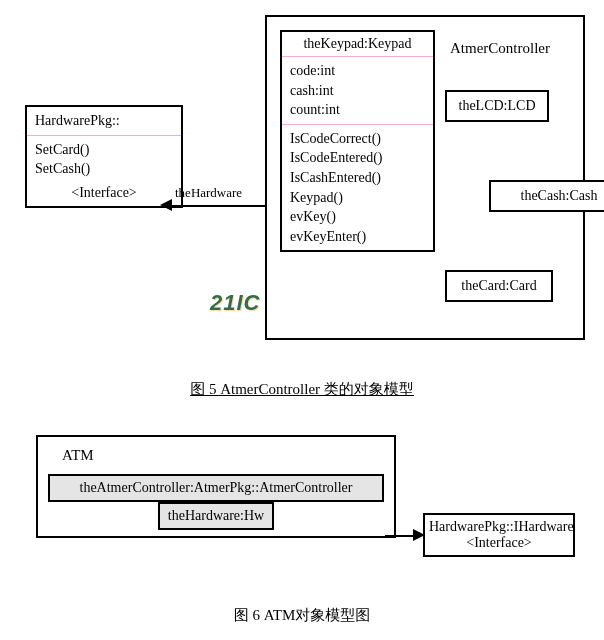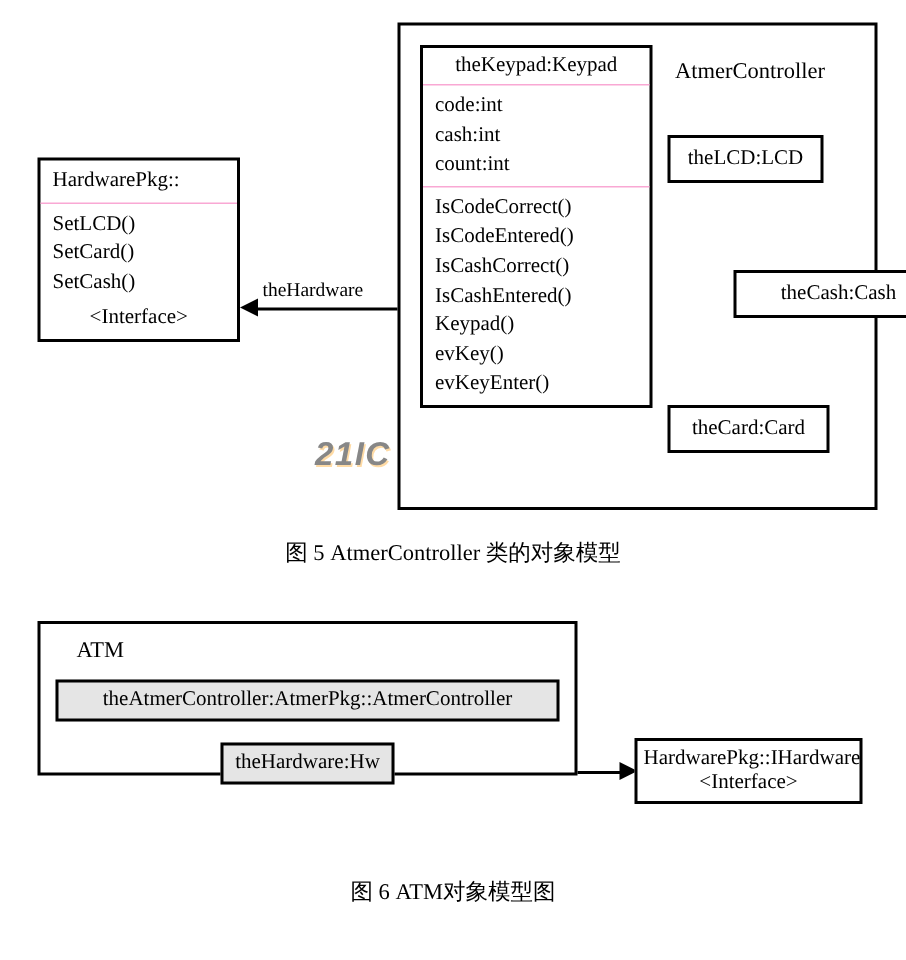--- a/index.html
+++ b/index.html
@@ -55,21 +55,21 @@
   .arrow-label {
     position: absolute;
     font-size: 13px;
     background: transparent;
   }
   .watermark {
     position: absolute;
     font-family: Arial, sans-serif;
     font-weight: bold;
     font-size: 22px;
-    color: #737373;
+    color: #14532d;
     opacity: 0.85;
     font-style: italic;
     letter-spacing: 1px;
     text-shadow: 1px 1px 0 #ffd596;
   }
   
   .big-box {
     position: absolute;
     border: 2px solid #000;
     padding: 8px 10px 12px 10px;
@@ -80,46 +80,44 @@
     padding: 4px 8px;
     display: inline-block;
     background: #e5e5e5;
   }
 </style>
 </head>
 <body>
 
 <div class="diagram-area" style="height:340px;">
 
-  <div class="uml-box" style="left:15px; top:95px; width:135px;">
+  <div class="uml-box" style="left:15px; top:95px; width:158px;">
     <div class="section">
       <div>HardwarePkg::</div>
     </div>
     <div class="section">
-      <div>SetLCD()</div>
       <div>SetCard()</div>
       <div>SetCash()</div>
       <div class="center" style="margin-top:4px;">&lt;Interface&gt;</div>
     </div>
   </div>
 
   <div class="uml-box" style="left:255px; top:5px; width:320px; height:325px;">
   </div>
 
   <div class="uml-box" style="left:270px; top:20px; width:155px;">
     <div class="section center">theKeypad:Keypad</div>
     <div class="section">
       <div>code:int</div>
       <div>cash:int</div>
       <div>count:int</div>
     </div>
     <div class="section">
       <div>IsCodeCorrect()</div>
       <div>IsCodeEntered()</div>
-      <div>IsCashCorrect()</div>
       <div>IsCashEntered()</div>
       <div>Keypad()</div>
       <div>evKey()</div>
       <div>evKeyEnter()</div>
     </div>
   </div>
 
   <div style="position:absolute; left:440px; top:30px; font-size:15px;">AtmerController</div>
 
   <div class="uml-box center" style="left:435px; top:80px; width:104px; padding:6px 4px;">
@@ -135,30 +133,30 @@
   </div>
 
   <div class="arrow-line" style="left:160px; top:195px; width:95px;"></div>
   <div class="arrow-head-left" style="left:150px; top:189px;"></div>
   <div class="arrow-label" style="left:165px; top:175px;">theHardware</div>
 
   <div class="watermark" style="left:200px; top:280px;">21IC</div>
 
 </div>
 
-<div class="caption" style="margin-top:3px; margin-bottom:30px;">图 5  AtmerController 类的对象模型</div>
+<div class="caption" style="margin-top:24px; margin-bottom:30px;text-decoration:underline;">图 5  AtmerController 类的对象模型</div>
 
 <div class="diagram-area" style="height:145px;">
 
-  <div class="big-box" style="left:15px; top:0; width:360px; height:103px;">
+  <div class="big-box" style="left:26px; top:0; width:360px; height:103px;">
     <div style="font-size:15px; margin:2px 0 10px 14px;">ATM</div>
     <div class="inner-box" style="display:block; text-align:center;">
       <span>theAtmerController:AtmerPkg::AtmerController</span>
     </div>
-    <div style="text-align:center; margin-top:14px;">
+    <div style="text-align:center; ">
       <div class="inner-box">
         <span>theHardware:Hw</span>
       </div>
     </div>
   </div>
 
   <div class="arrow-line" style="left:375px; top:100px; width:30px;"></div>
   <div class="arrow-head-right" style="left:403px; top:94px;"></div>
 
   <div class="uml-box center" style="left:413px; top:78px; width:152px; padding:4px 4px;">

